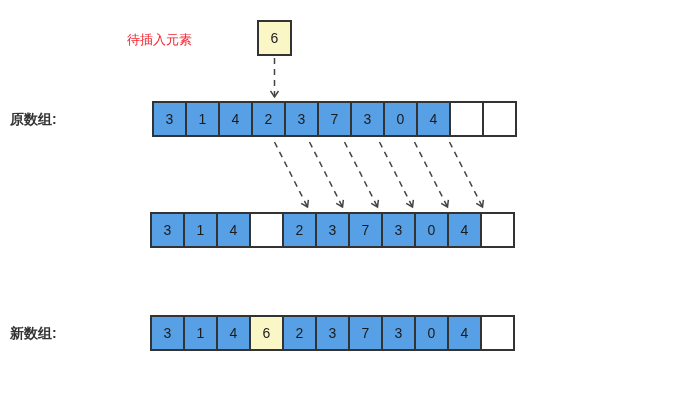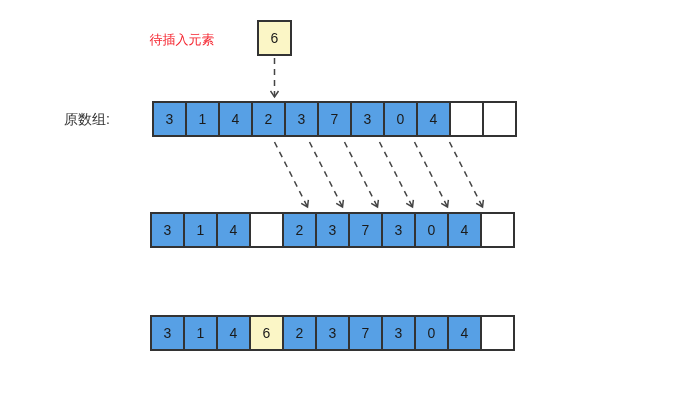--- a/index.html
+++ b/index.html
@@ -37,35 +37,35 @@
     display: flex;
     align-items: center;
     justify-content: center;
     font-size: 14px;
     color: var(--cell-text, #1b1b1b);
   }
   .insert-label {
     position: absolute;
     left: 127px; top: 31px;
     width: 110px;
-    text-align: center;
+    text-align: left;
     font-size: 13px;
     color: var(--red, #f5222d);
     line-height: 18px;
     white-space: nowrap;
   }
   .row-label {
     position: absolute;
     left: 10px;
     width: 100px;
-    text-align: right;
     font-size: 14px;
     color: var(--label, #333);
     line-height: 20px;
     white-space: nowrap;
+    font-weight: bold;
   }
   .row-label.r0 { top: 109px; }
   .row-label.r1 { top: 220px; }
   .row-label.r2 { top: 323px; }
   .cells {
     position: absolute;
     display: flex;
   }
   .cell {
     width: 35px; height: 36px;
@@ -128,20 +128,21 @@
       <div class="cell empty"></div>
       <div class="cell blue">2</div>
       <div class="cell blue">3</div>
       <div class="cell blue">7</div>
       <div class="cell blue">3</div>
       <div class="cell blue">0</div>
       <div class="cell blue">4</div>
       <div class="cell empty"></div>
     </div>
 
+  <div class="row-label r2">新数组:</div>
   <div class="cells" style="left: 150px; top: 315px;">
       <div class="cell blue">3</div>
       <div class="cell blue">1</div>
       <div class="cell blue">4</div>
       <div class="cell yellow">6</div>
       <div class="cell blue">2</div>
       <div class="cell blue">3</div>
       <div class="cell blue">7</div>
       <div class="cell blue">3</div>
       <div class="cell blue">0</div>

